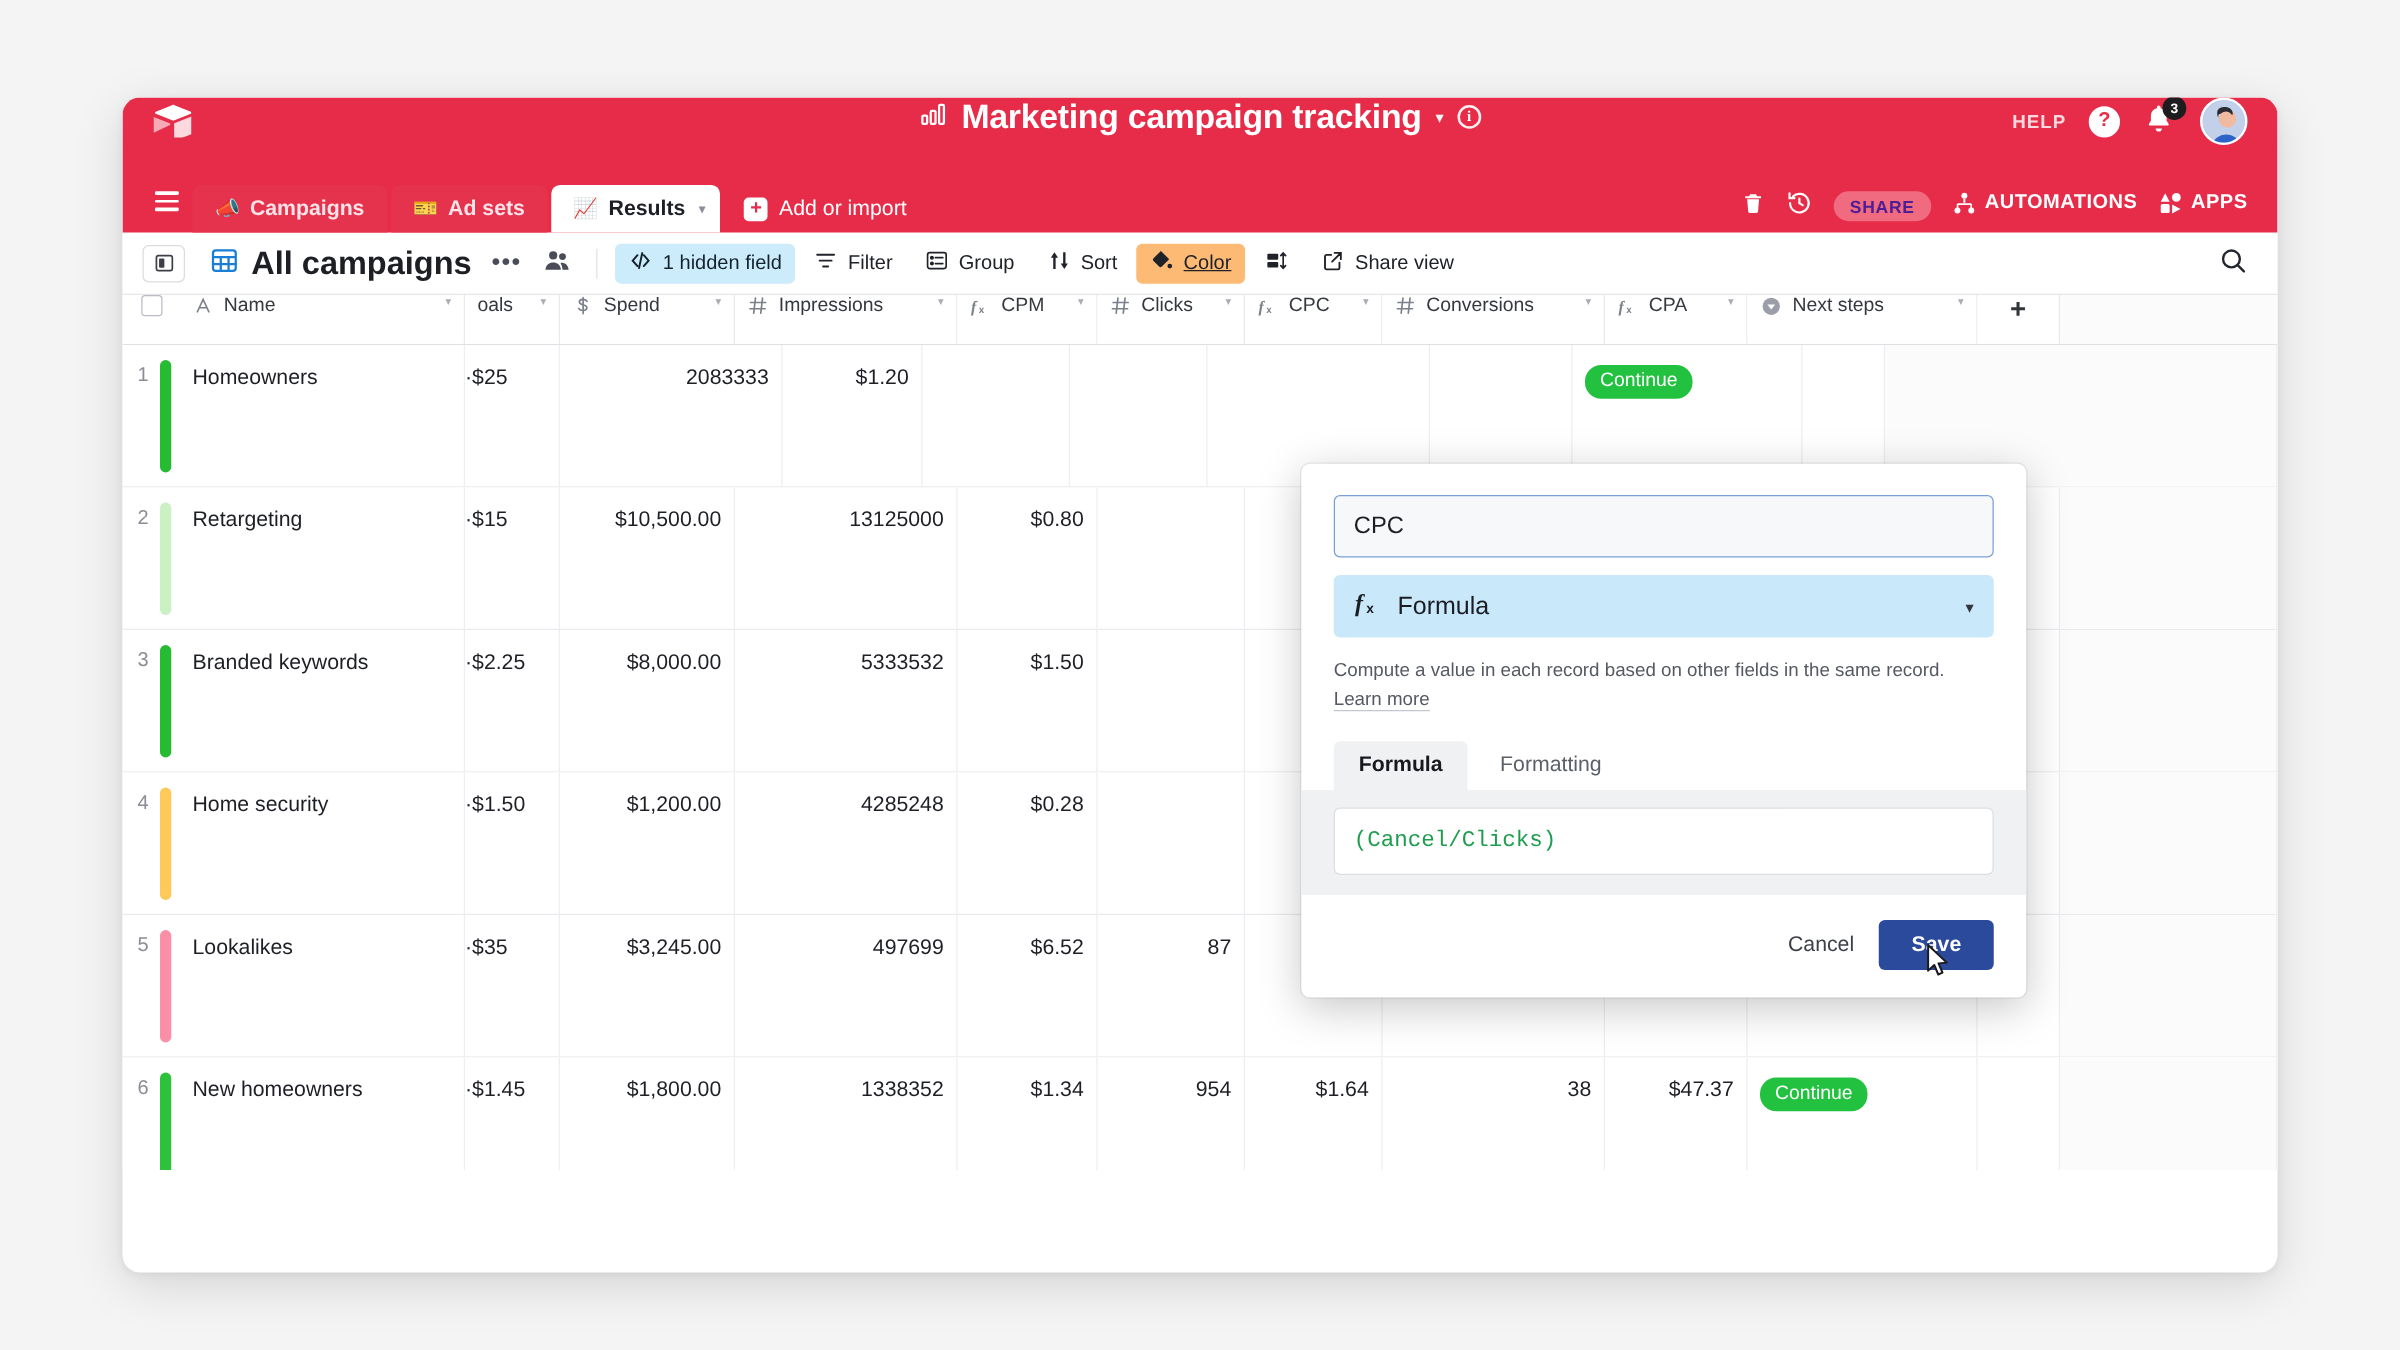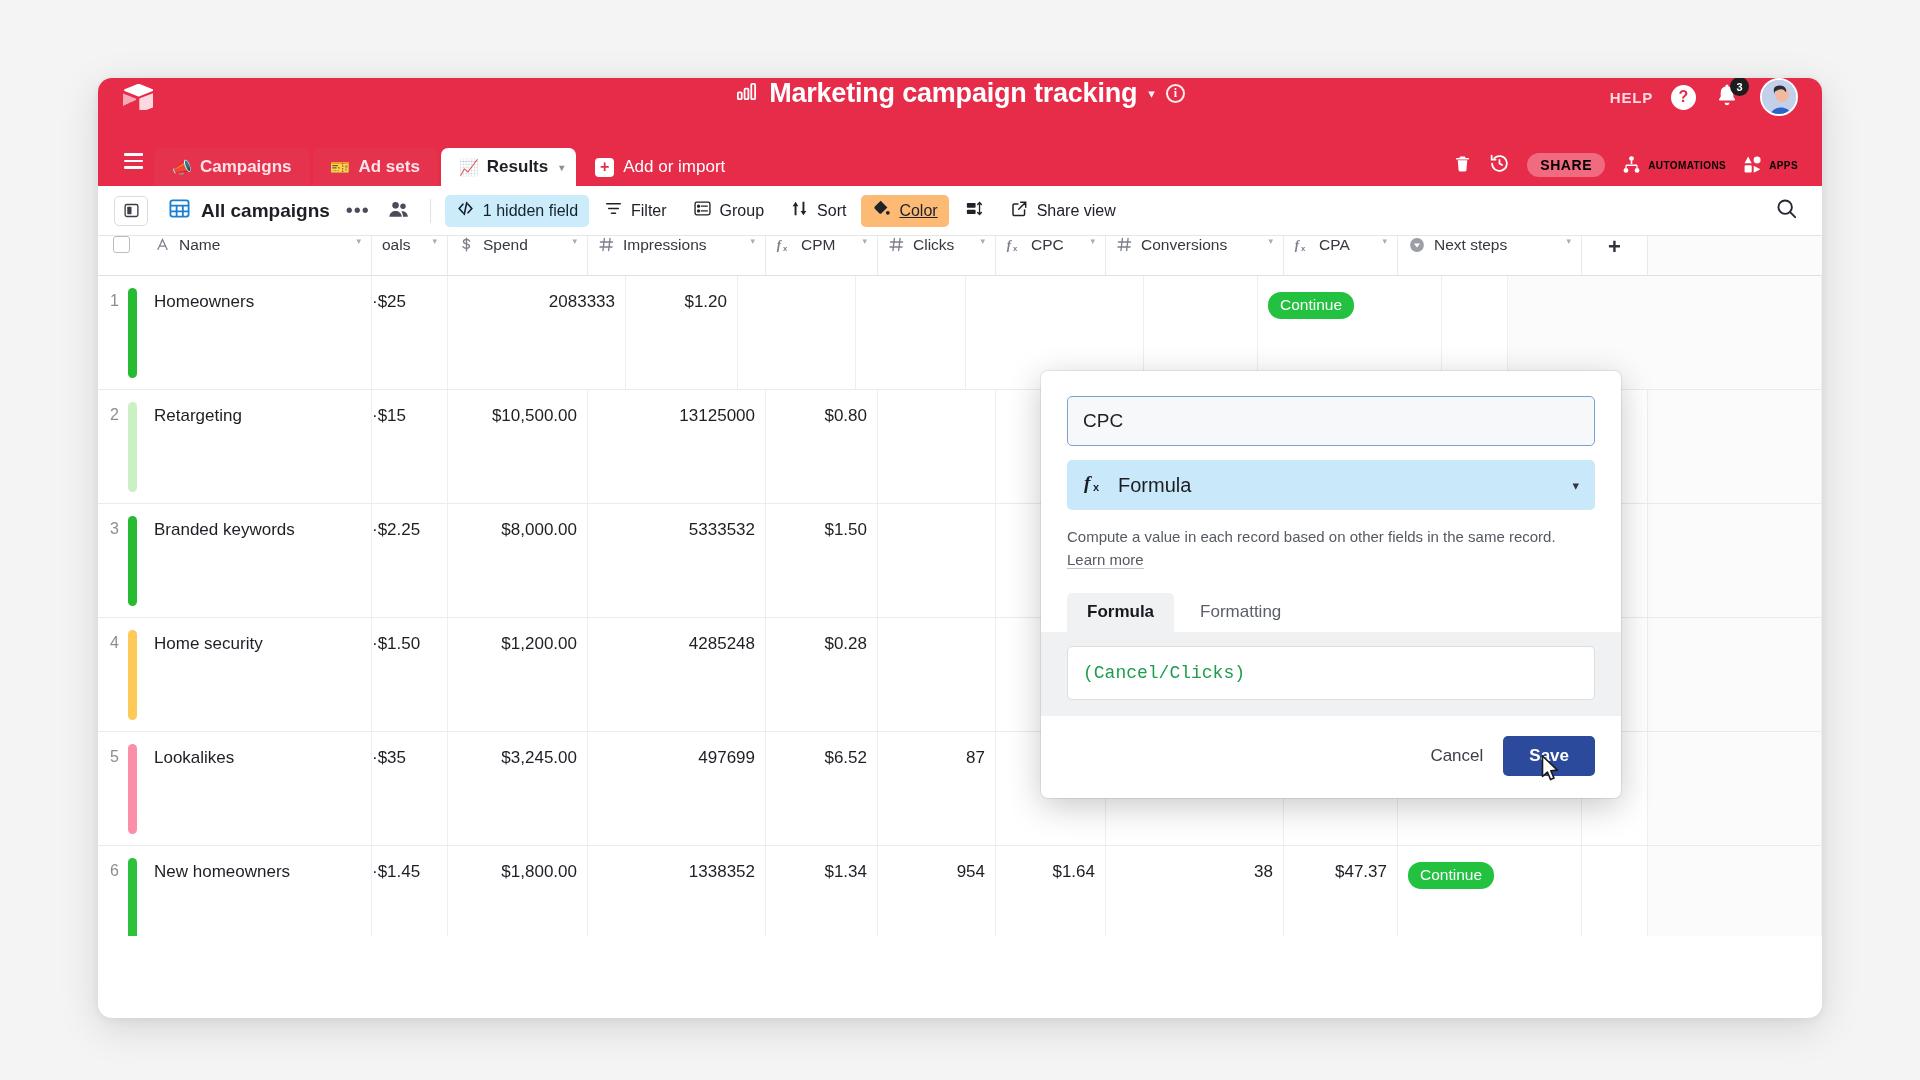--- a/index.html
+++ b/index.html
@@ -168,27 +168,27 @@
   .tabbar-right {
     margin-left: auto;
     display: flex;
     align-items: center;
     gap: 17px;
     padding-right: 24px;
     height: 42px;
     color: #ffffff;
   }
   .tbr-item {
-    display: flex; align-items: center; gap: 7px;
-    font-size: 10px; font-weight: bold; letter-spacing: .4px;
-    color: #000000;
+    display: flex; align-items: flex-start; gap: 7px;
+    font-size: 16px; font-weight: bold; letter-spacing: .4px;
+    color: #ffffff;
   }
   .share-pill {
     background: #f06a80;
-    color: #000000;
+    color: #4c1d95;
     padding: 4px 13px;
     border-radius: 12px;
     font-size: 14px; font-weight: bold;
     letter-spacing: .6px;
   }
 
   
   .view-toolbar {
     height: 50px;
     background: #ffffff;
@@ -203,21 +203,21 @@
     border: 1px solid #dcdce0;
     border-radius: 5px;
     display: flex; align-items: center; justify-content: center;
     margin-right: 12px;
   }
   .view-name-grp {
     display: flex; align-items: center; gap: 10px;
     padding: 0 4px;
   }
   .view-name {
-    font-size: 19px; font-weight: bold; color: #1d1f25;
+    font-size: 26px; font-weight: bold; color: #1d1f25;
   }
   .tb-dots { color: #4a4d57; font-size: 20px; padding: 0 8px; letter-spacing: 1px; }
   .tb-collab { padding: 0 6px; }
   .tb-sep {
     width: 1px; height: 24px; background: #e2e2e6; margin: 0 10px;
   }
   .tb-btn {
     display: flex; align-items: center; gap: 8px;
     height: 32px; padding: 0 11px;
     border-radius: 5px;

